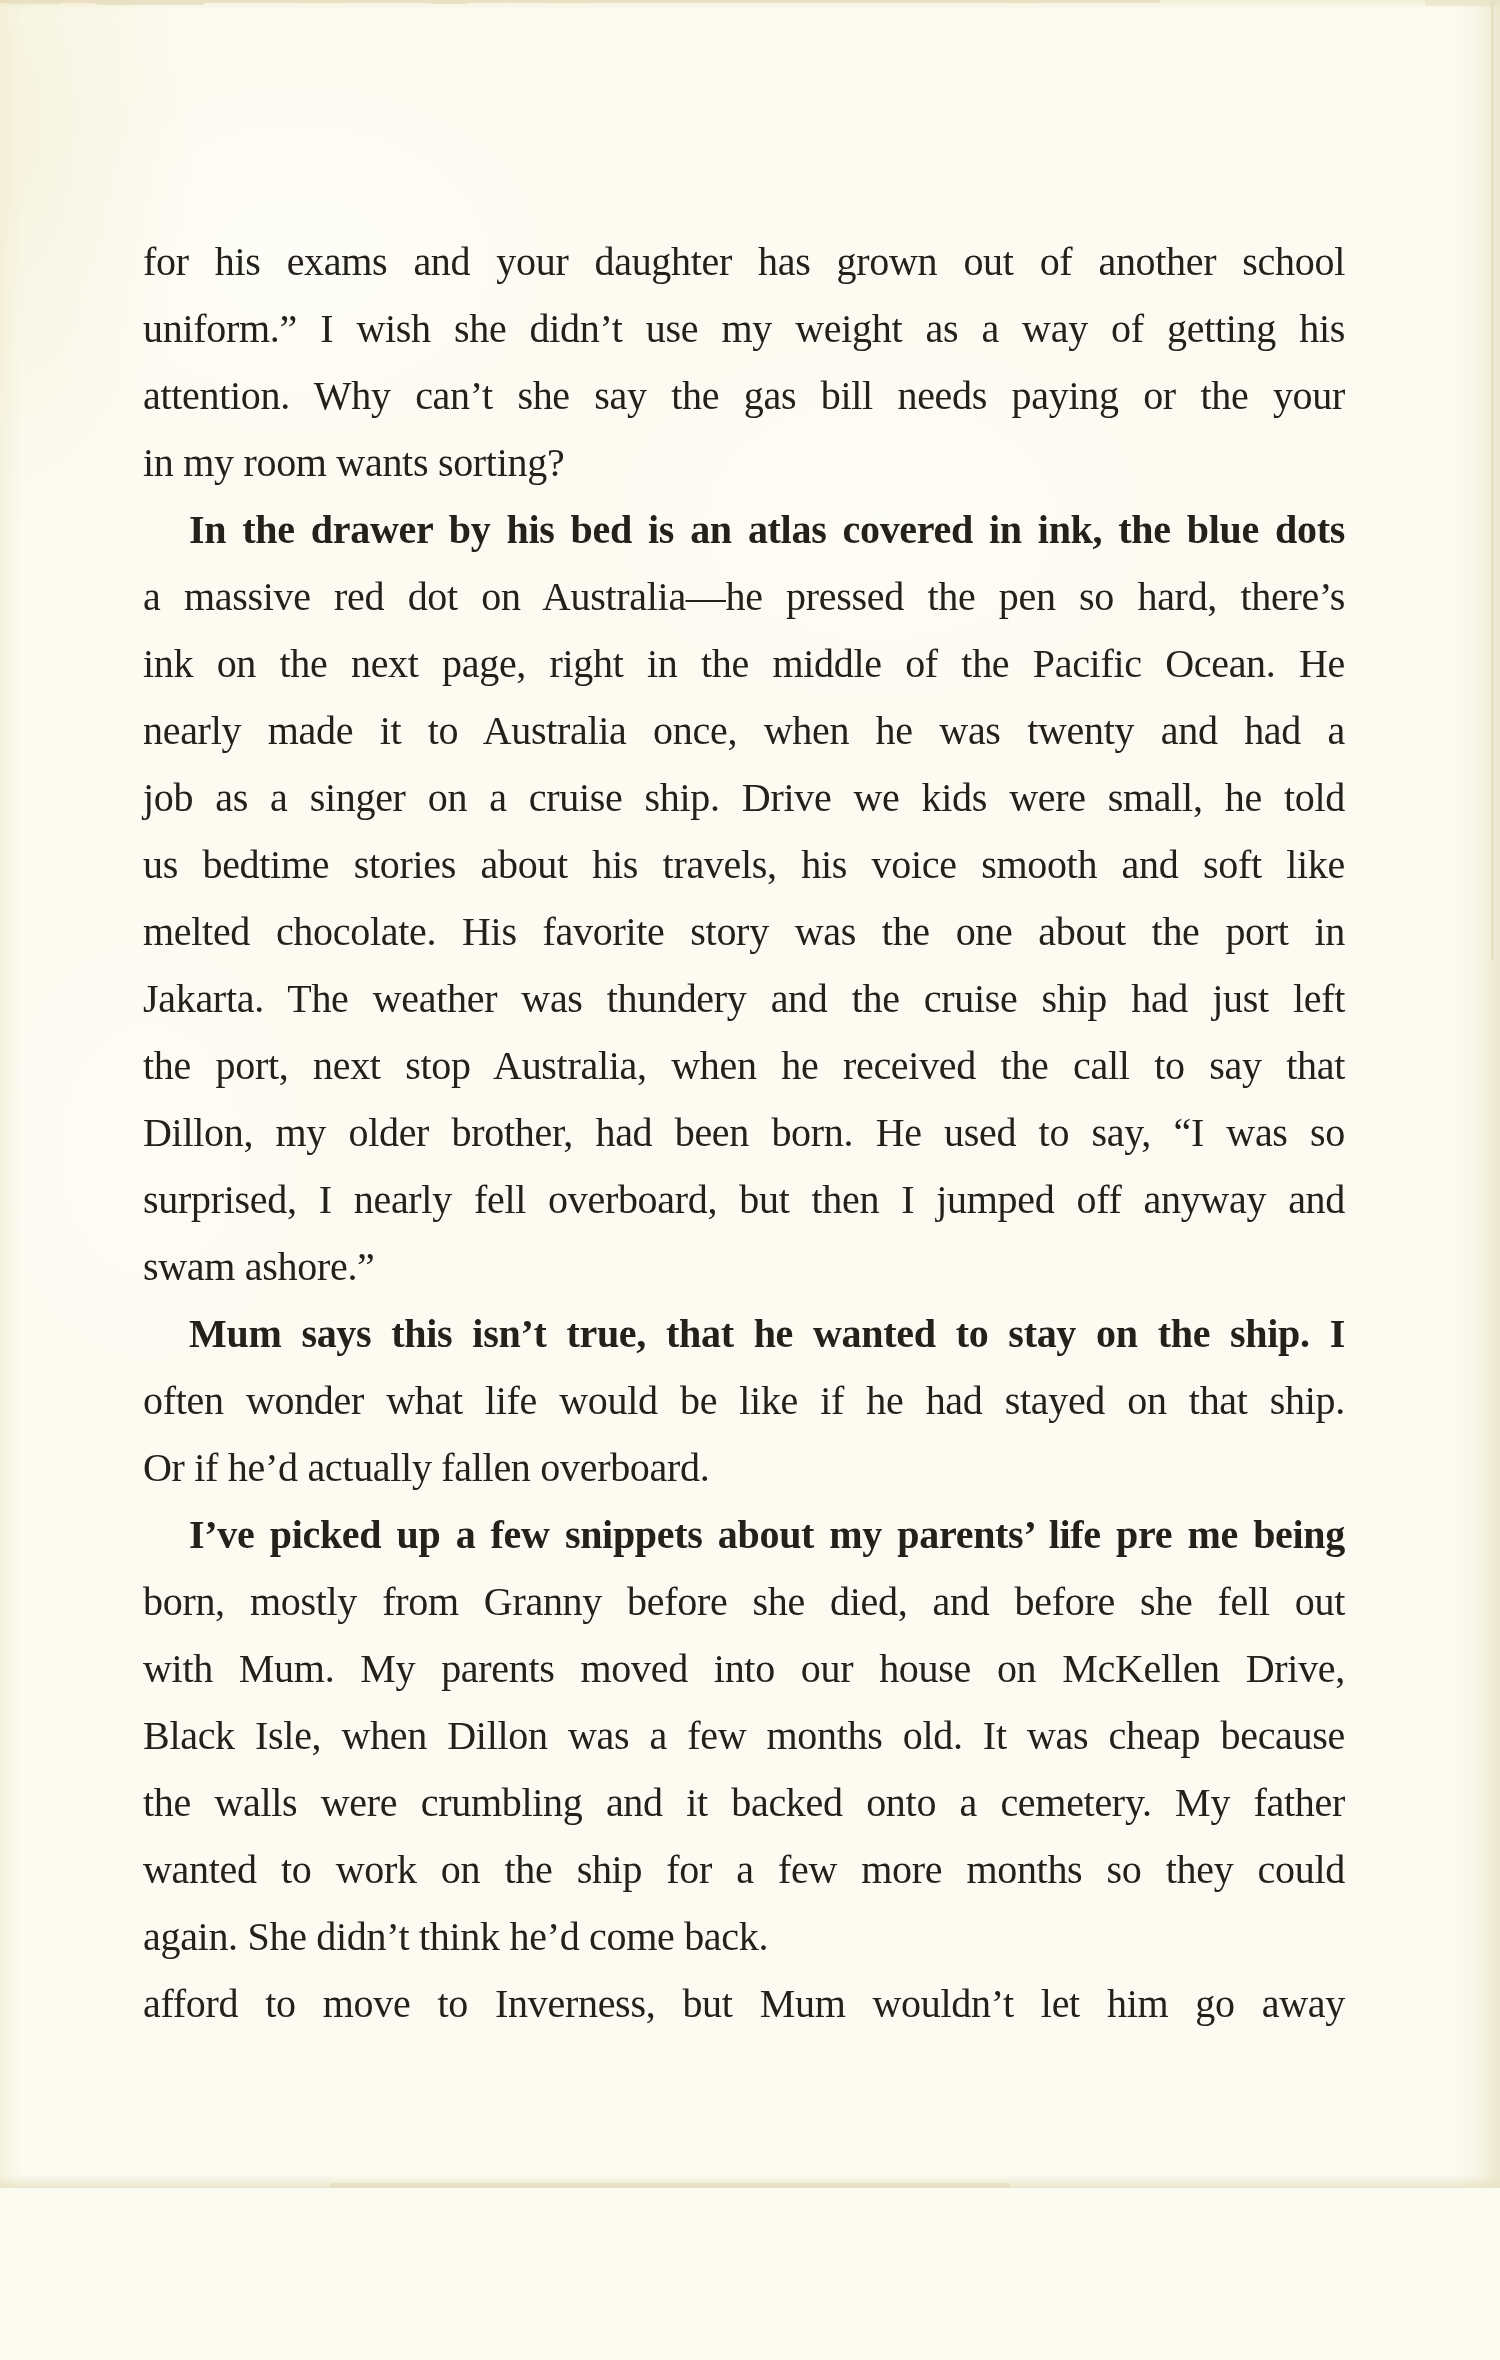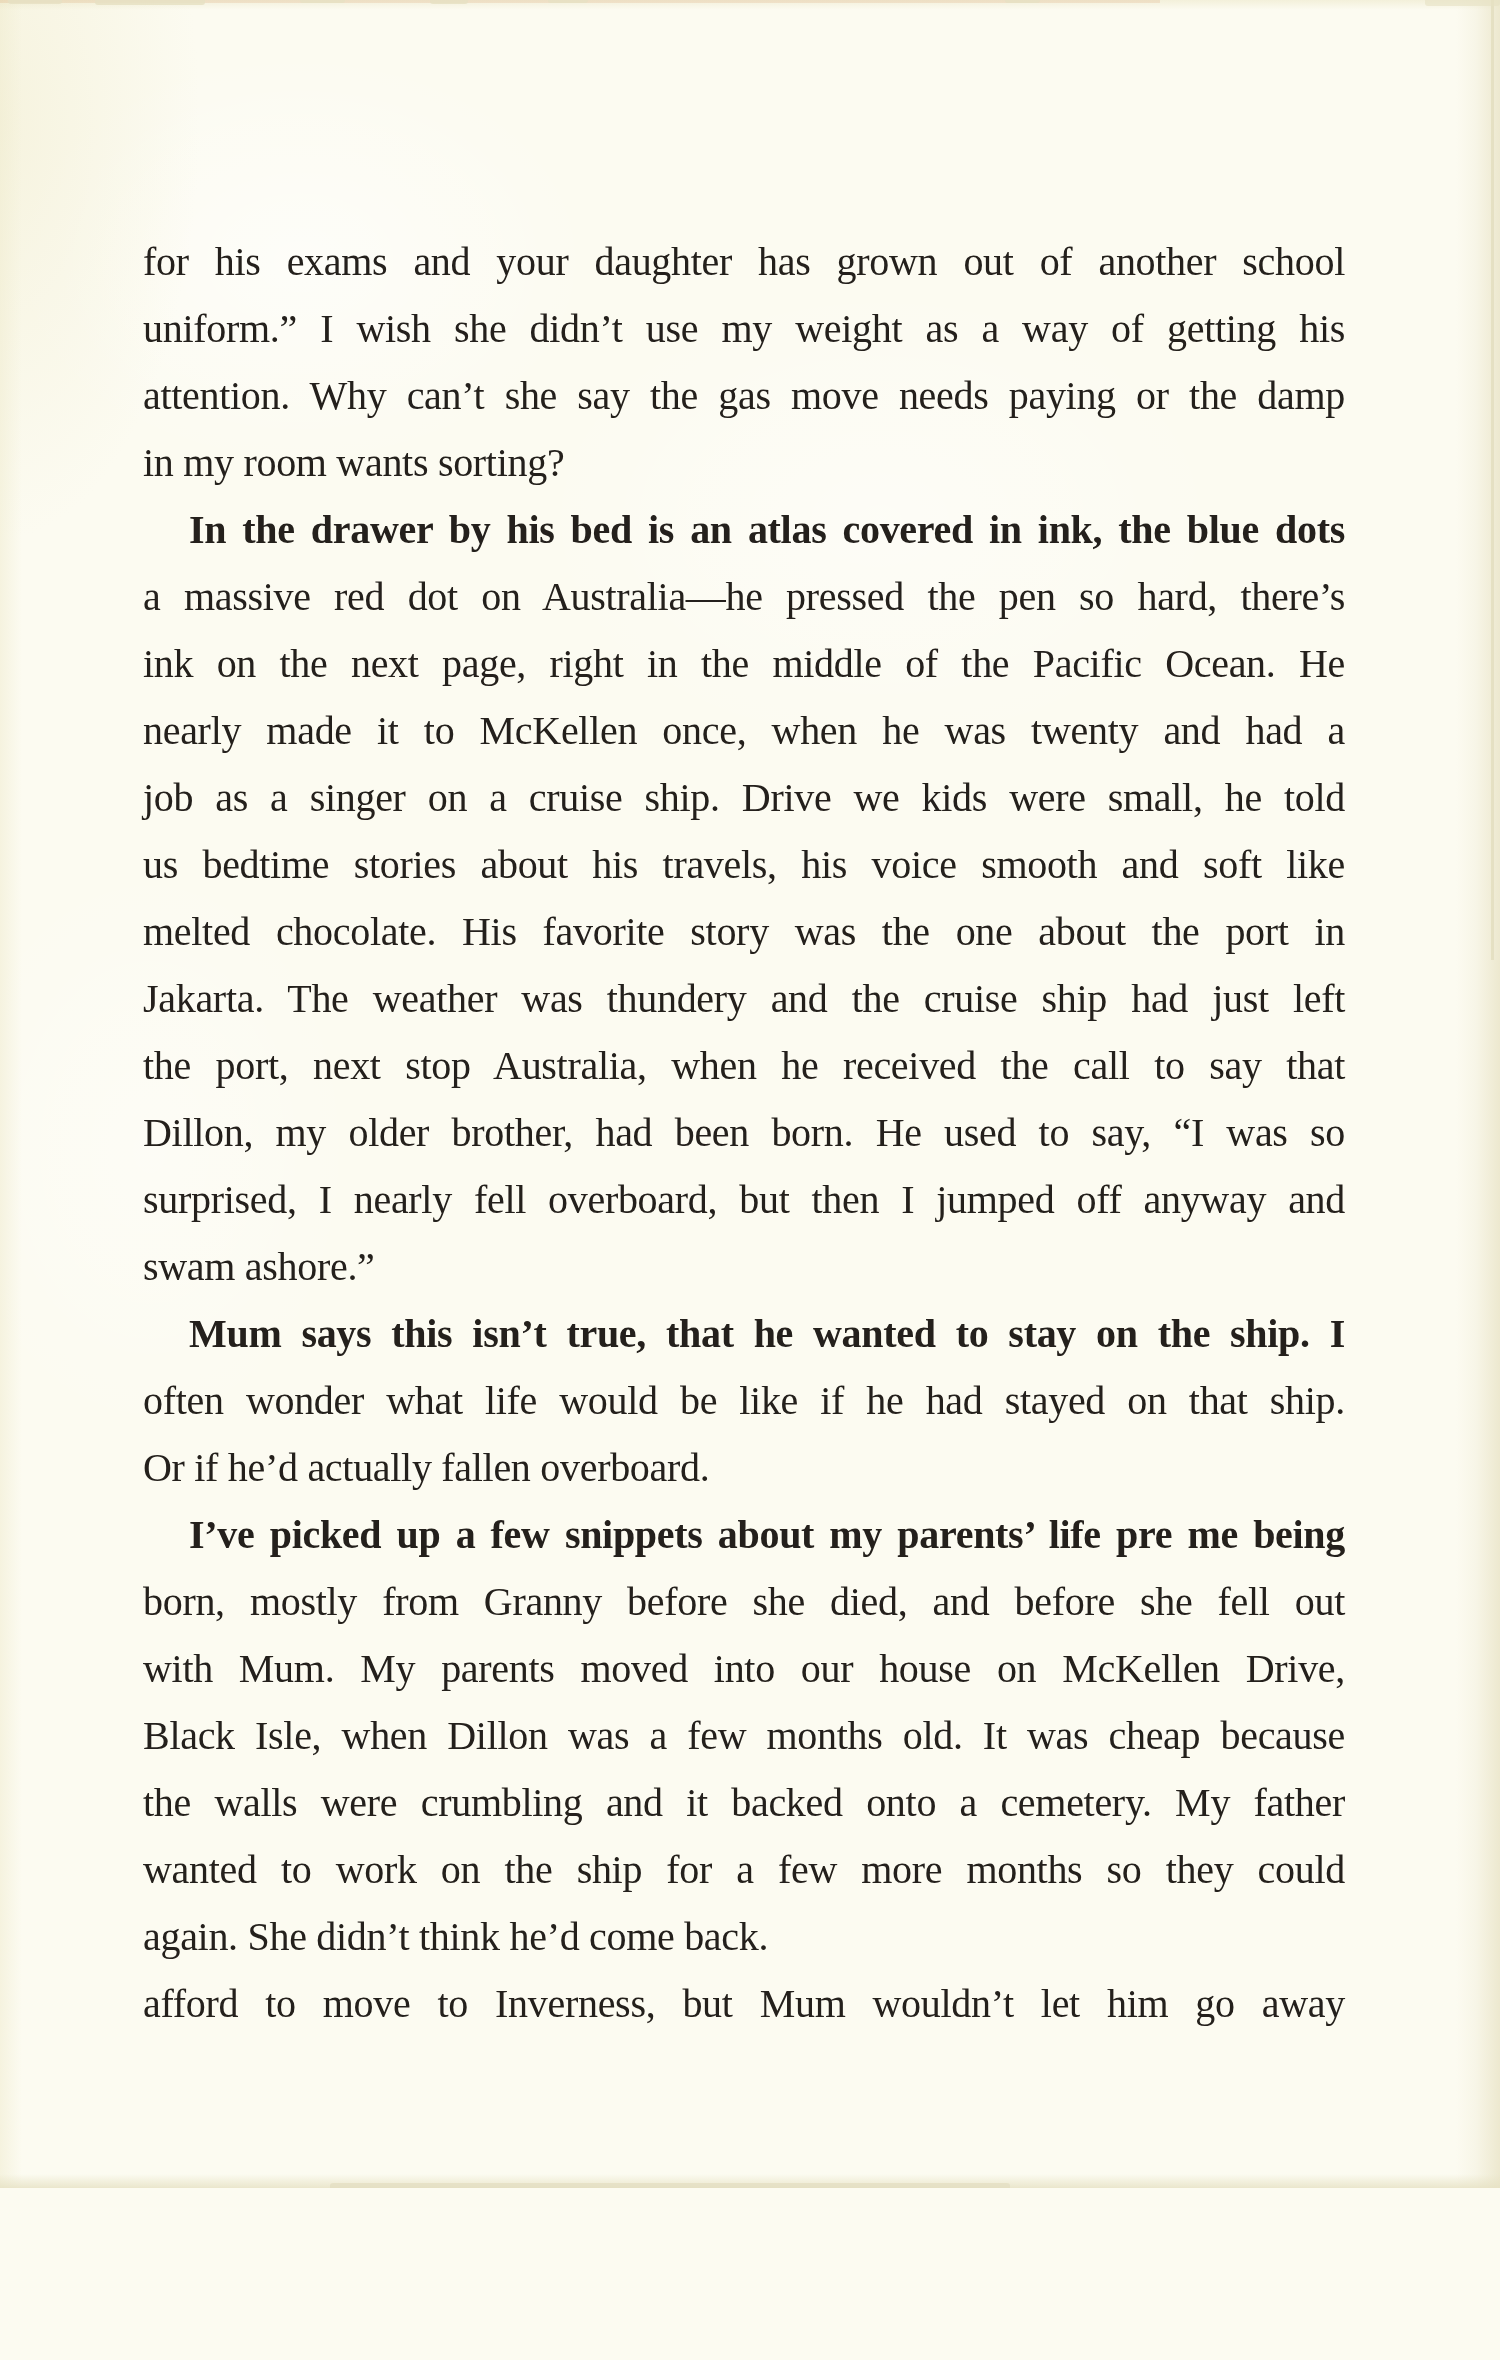--- a/index.html
+++ b/index.html
@@ -110,26 +110,26 @@
   <div class="smudge s3"></div>
   <div class="smudge s4"></div>
   <div class="smudge s5"></div>
   <div class="smudge s6"></div>
   <div class="smudge s7"></div>
   <div class="b1"></div>
 
   <div class="textblock">
       <div class="line">for his exams and your daughter has grown out of another school</div>
       <div class="line">uniform.” I wish she didn’t use my weight as a way of getting his</div>
-      <div class="line">attention. Why can’t she say the gas move needs paying or the damp</div>
+      <div class="line">attention. Why can’t she say the gas bill needs paying or the your</div>
       <div class="line last">in my room wants sorting?</div>
       <div class="line indent">In the drawer by his bed is an atlas covered in ink, the blue dots</div>
       <div class="line">a massive red dot on Australia—he pressed the pen so hard, there’s</div>
       <div class="line">ink on the next page, right in the middle of the Pacific Ocean. He</div>
-      <div class="line">nearly made it to McKellen once, when he was twenty and had a</div>
+      <div class="line">nearly made it to Australia once, when he was twenty and had a</div>
       <div class="line">job as a singer on a cruise ship. Drive we kids were small, he told</div>
       <div class="line">us bedtime stories about his travels, his voice smooth and soft like</div>
       <div class="line">melted chocolate. His favorite story was the one about the port in</div>
       <div class="line">Jakarta. The weather was thundery and the cruise ship had just left</div>
       <div class="line">the port, next stop Australia, when he received the call to say that</div>
       <div class="line">Dillon, my older brother, had been born. He used to say, “I was so</div>
       <div class="line">surprised, I nearly fell overboard, but then I jumped off anyway and</div>
       <div class="line last">swam ashore.”</div>
       <div class="line indent">Mum says this isn’t true, that he wanted to stay on the ship. I</div>
       <div class="line">often wonder what life would be like if he had stayed on that ship.</div>

